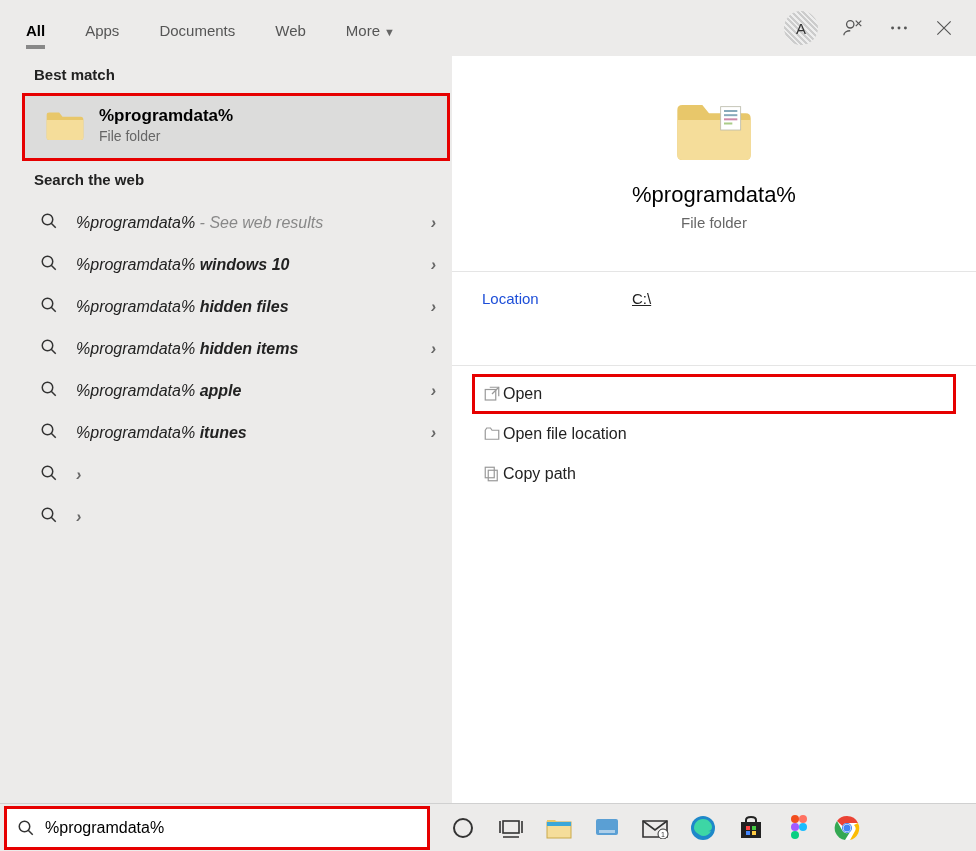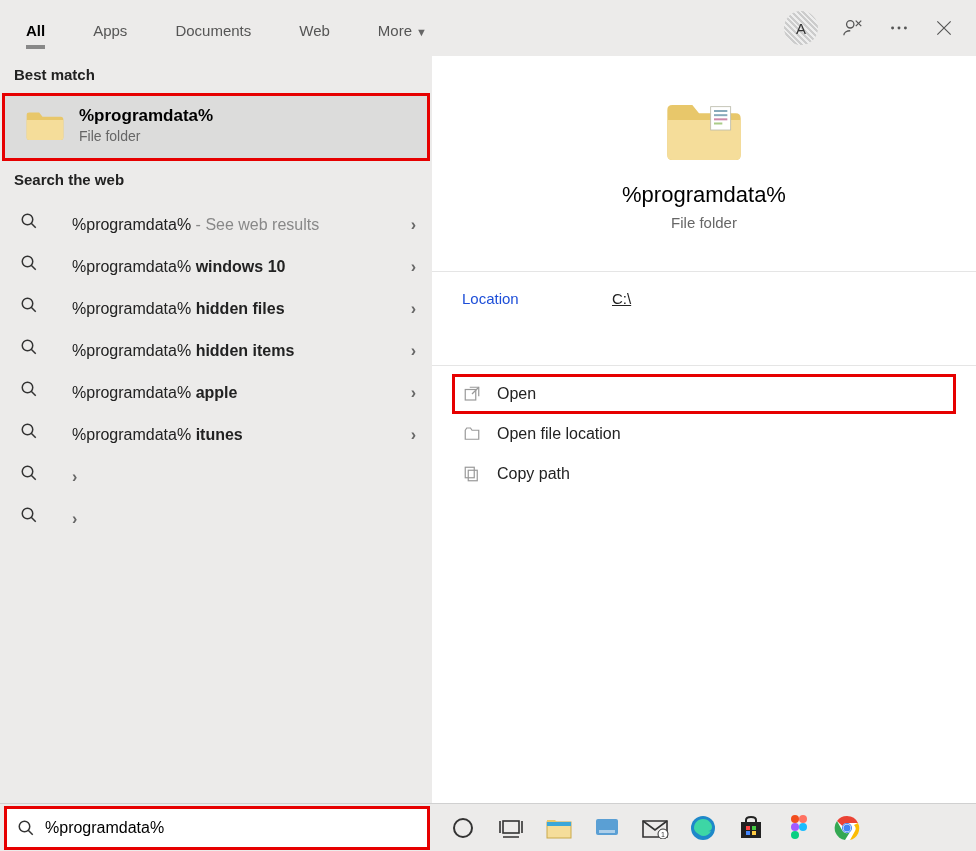--- a/index.html
+++ b/index.html
@@ -1,61 +1,61 @@
 <!DOCTYPE html>
 <html><head>
 <meta charset="utf-8">
 <style>
 * { box-sizing: border-box; margin: 0; padding: 0; font-family: "Segoe UI", sans-serif; }
 body { width: 976px; height: 851px; background: #ecebea; overflow: hidden; position: relative; }
 
 
 .header { display: flex; align-items: center; height: 56px; padding: 0 10px; }
-.tabs { display: flex; gap: 16px; }
+.tabs { display: flex; gap: 8px; }
 .tab { padding: 18px 16px 14px; font-size: 15px; color: #555; cursor: pointer; position: relative; }
 .tab.active { color: #000; font-weight: 600; }
 .tab.active::after { content:""; position:absolute; left:16px; right:16px; bottom:4px; height:4px; background:#888; }
 .tab .chev { margin-left: 4px; font-size: 11px; color: #666; }
 .header-right { margin-left:auto; display:flex; align-items:center; gap:24px; padding-right:12px; }
 .avatar { width:34px; height:34px; border-radius:50%; background: repeating-linear-gradient(45deg,#ccc,#ccc 2px,#eee 2px,#eee 4px); display:flex; align-items:center; justify-content:center; font-size:15px; color:#333; }
 .hicon { color:#555; cursor:pointer; }
 .hicon svg { display:block; }
 
 
-.cols { display:flex; height: calc(851px - 56px - 48px); }
+.cols { display:flex; height: calc(851px - 56px - 48px); margin-left: 20px; }
 .left { width: 432px; background:#ecebea; display:flex; flex-direction:column; }
 .right { flex:1; background:#fff; display:flex; flex-direction:column; }
 
 .section-h { padding: 10px 14px 10px; font-size:15px; font-weight:600; color:#222; }
 
 .best-match { display:flex; align-items:center; gap:14px; padding: 10px 14px 14px 20px; background:#dcdcdb; border:3px solid #e60000; margin: 0 2px; }
 .folder-sm { width:40px; height:34px; position:relative; }
 .folder-sm svg { width:40px; height:34px; }
 .bm-text .t { font-size:17px; font-weight:600; }
 .bm-text .s { font-size:14px; color:#666; margin-top:2px; }
 
 .webres { padding: 4px 8px 2px; }
-.witem { display:flex; align-items:flex-end; gap:32px; padding: 10px 8px 10px 12px; cursor:pointer; }
+.witem { display:flex; align-items:center; gap:16px; padding: 10px 8px 10px 12px; cursor:pointer;font-style:italic; }
 .witem .mag { width:20px; flex:none; }
 .witem .txt { flex:1; font-size:16px; color:#222; }
 .witem .txt .bold { font-weight:600; }
 .witem .txt .dim { color:#888; }
 .witem .chev { color:#666; font-weight:600; }
 
 
 .preview { display:flex; flex-direction:column; align-items:center; padding-top: 40px; }
 .folder-lg svg { width: 80px; height: 68px; }
 .ptitle { font-size:22px; margin-top:14px; }
 .psub { font-size:15px; color:#666; margin-top:6px; }
 .divider { width: 100%; height:1px; background:#e5e5e5; margin-top: 40px; }
 .locrow { display:flex; padding: 18px 30px; font-size:15px; }
 .locrow .lab { width: 150px; color:#1d4ed8; }
 .locrow .val { text-decoration: underline; color:#222; cursor:pointer; }
 .actions { padding: 8px 20px; }
-.action { display:flex; align-items:center; gap:15px; padding: 10px 10px; font-size:16px; color:#222; cursor:pointer; }
+.action { display:flex; align-items:center; gap:1px; padding: 10px 10px; font-size:16px; color:#222; cursor:pointer; }
 .action.hl { border:3px solid #e60000; padding: 7px 7px; }
 .action .aicon { width:20px; height:20px; color:#999; display:flex; align-items:center; justify-content:center; }
 
 
 .taskbar { position:absolute; left:0; right:0; bottom:0; height:48px; background:#ecebea; display:flex; align-items:center; border-top:1px solid #d0d0d0; }
 .searchbox { width: 426px; height:44px; margin:2px 0 2px 4px; background:#fff; border:3px solid #e60000; display:flex; align-items:center; padding: 0 10px; gap:10px; }
 .searchbox input { border:none; outline:none; font-size:16px; flex:1; background:transparent; }
 .tbicons { display:flex; align-items:center; gap:18px; padding-left: 18px; }
 .tbicon { width:30px; height:30px; display:flex; align-items:center; justify-content:center; cursor:pointer; }
 .tbicon svg, .tbicon div { pointer-events:none; }

